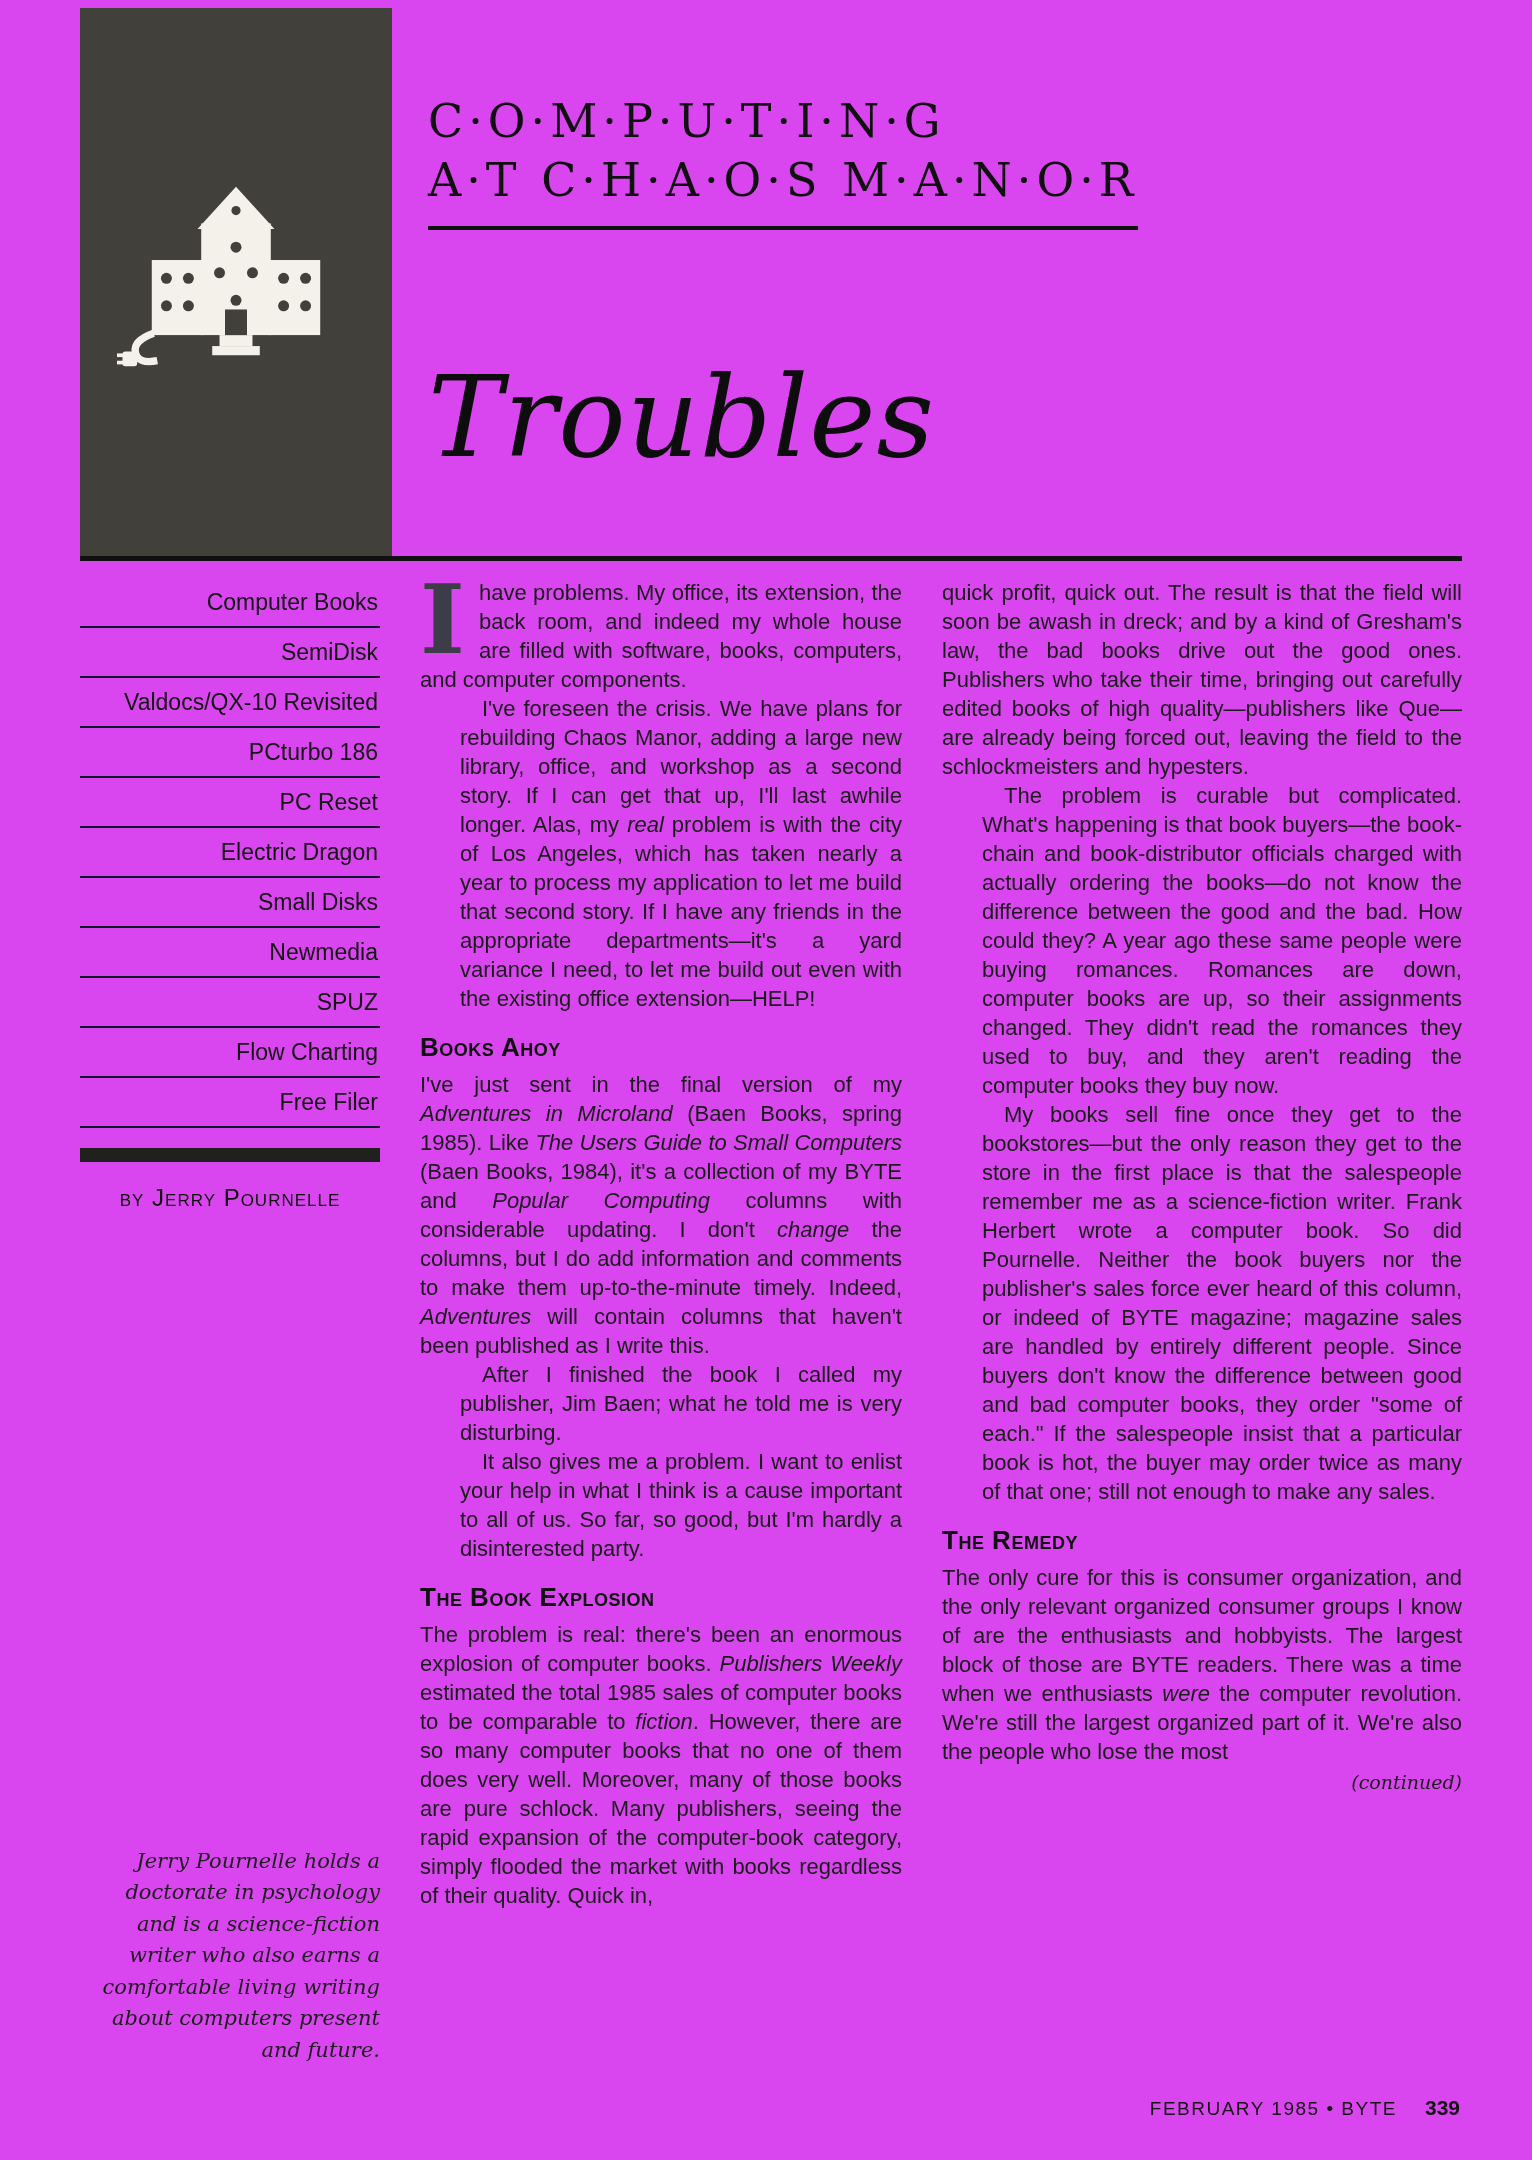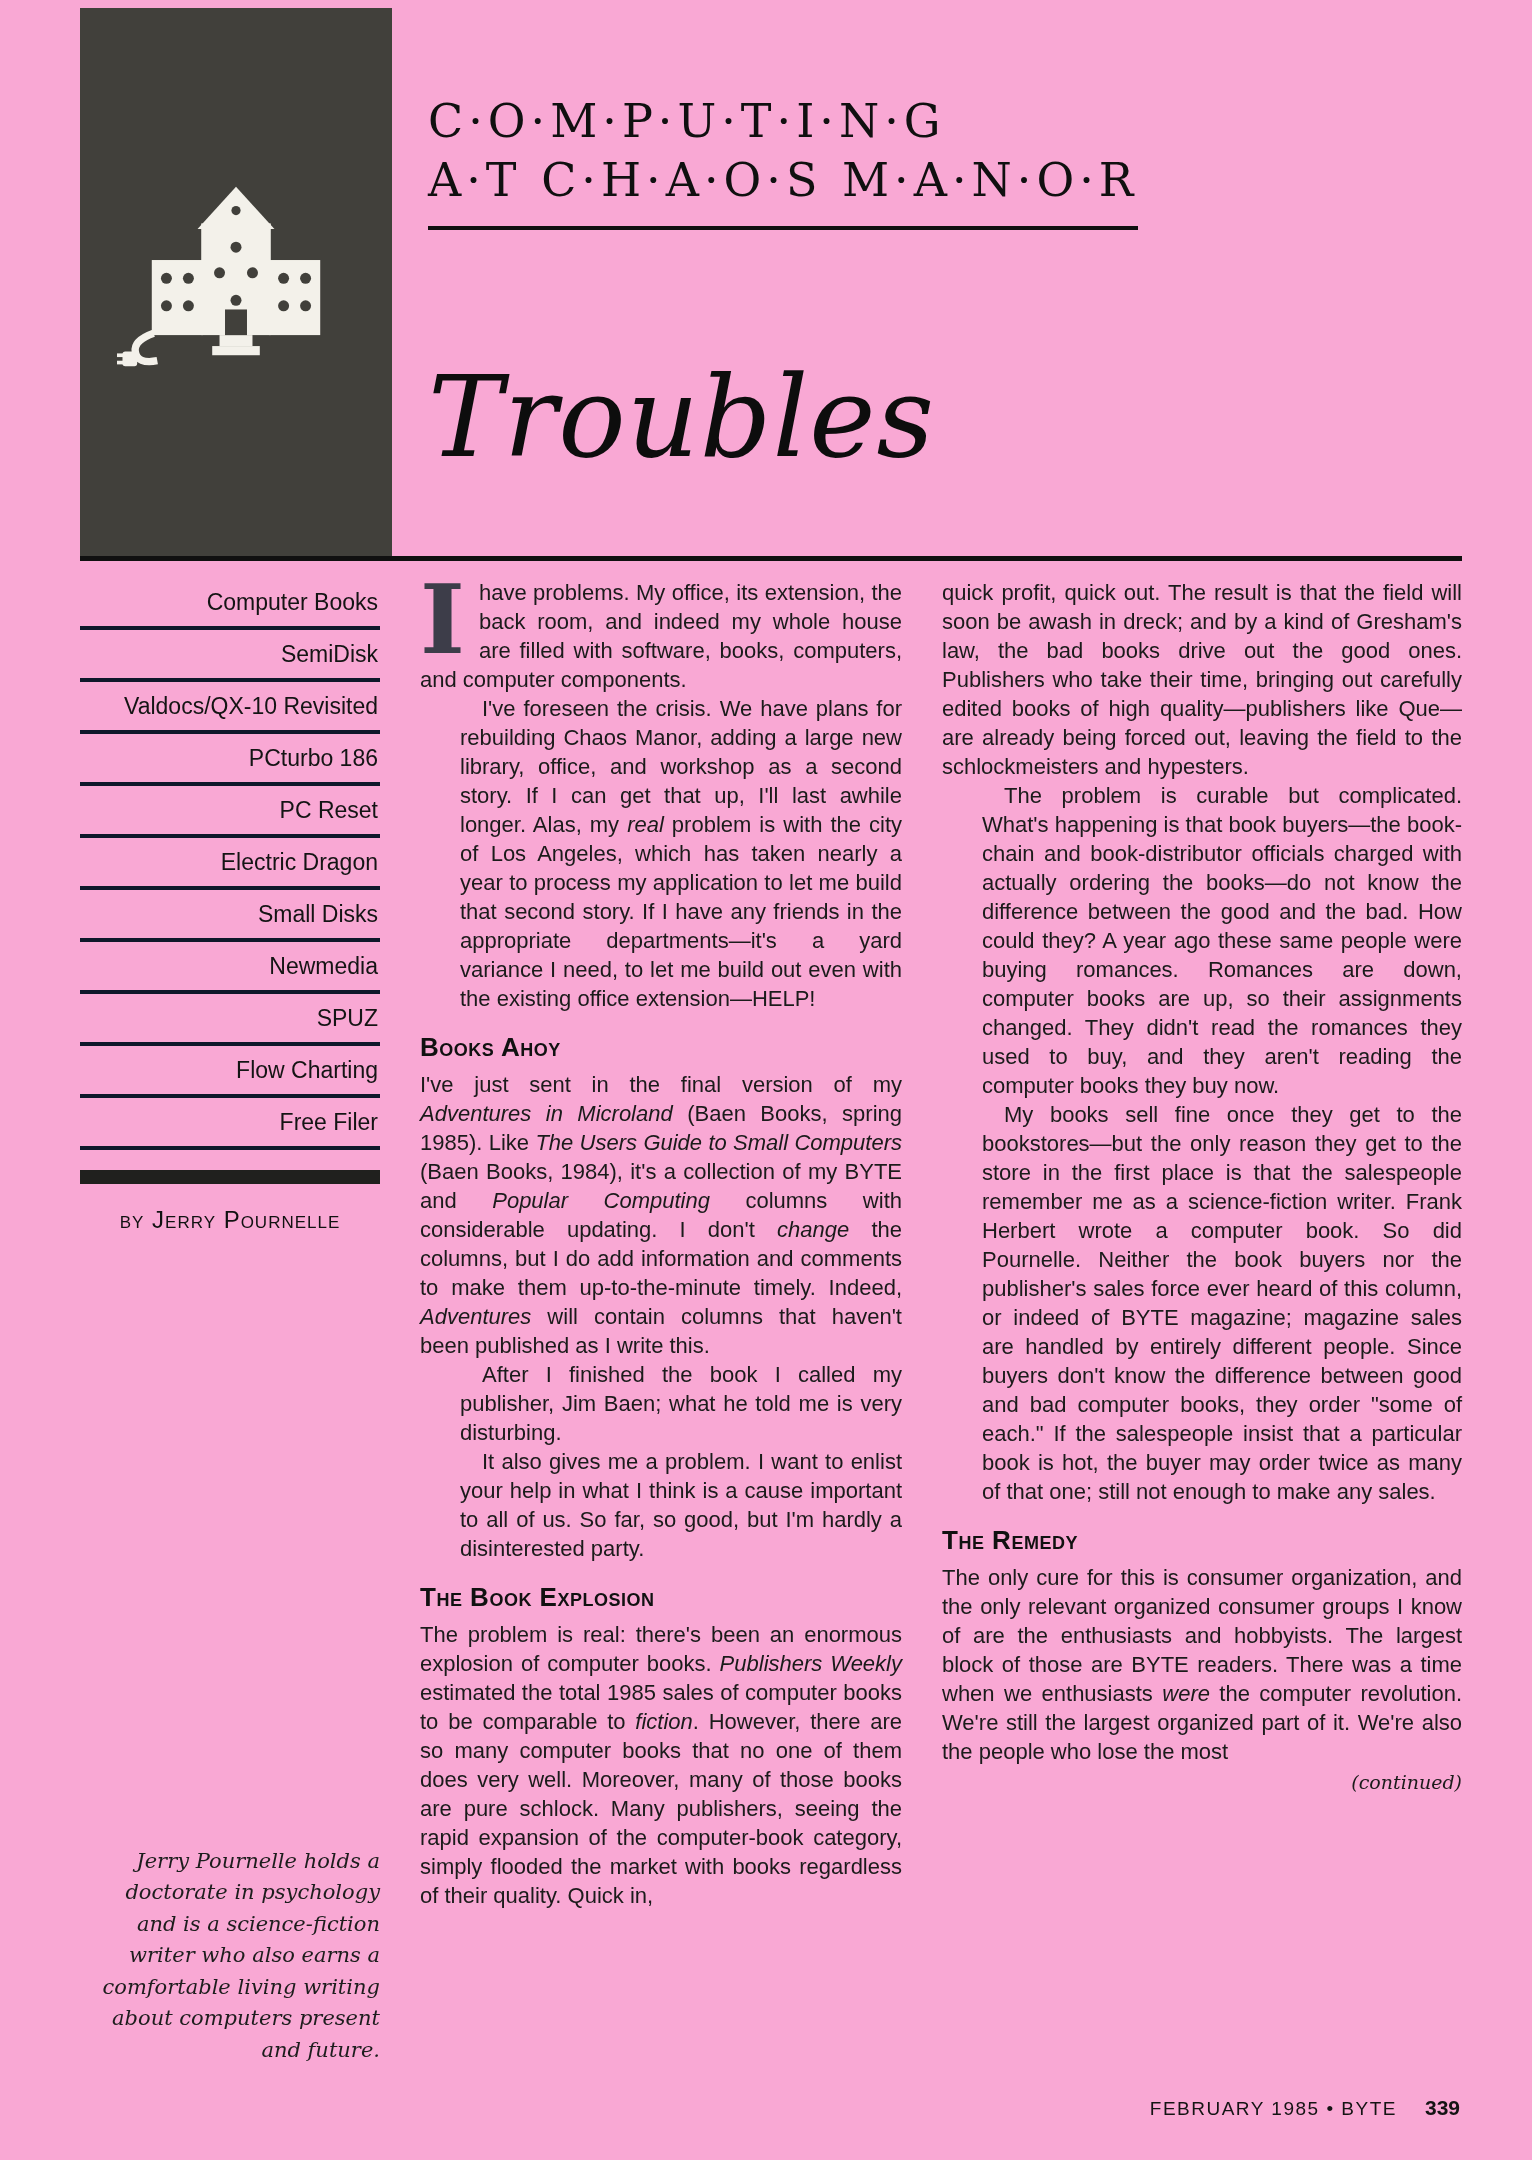--- a/index.html
+++ b/index.html
@@ -1,19 +1,19 @@
 <!DOCTYPE html>
 <html><head>
 <meta charset="utf-8">
 <style>
   html,body{margin:0;padding:0;background:#8a8a8a;}
   .page{
     position:relative;
     width:1532px;height:2160px;
-    background:#f9a8d4;
+    background:#d946ef;
     font-family:"Liberation Sans", sans-serif;
     color:#1a1a1a;
     overflow:hidden;
     margin:0 auto;
   }
   
   .logo-block{
     position:absolute;left:80px;top:8px;width:312px;height:548px;
     background:#41403b;
     display:flex;align-items:center;justify-content:center;
@@ -40,21 +40,21 @@
   }
   
   .body-area{
     position:absolute;left:80px;right:70px;top:578px;height:1500px;
     display:grid;grid-template-columns:300px 482px 1fr;column-gap:40px;
   }
   
   .sidebar{display:flex;flex-direction:column;}
   .side-item{
     text-align:right;font-size:23px;padding:11px 2px 10px 0;
-    border-bottom:4px solid #0f172a;color:#141414;
+    border-bottom:2px solid #0f172a;color:#141414;
   }
   .side-bar-thick{height:14px;background:#20201e;margin-top:20px;}
   .byline{
     margin-top:22px;text-align:center;font-size:24px;
     font-variant:small-caps;letter-spacing:1px;color:#111;
   }
   .bio{
     margin-top:auto;margin-bottom:12px;
     text-align:right;
     font-family:"DejaVu Serif", serif;font-style:italic;

